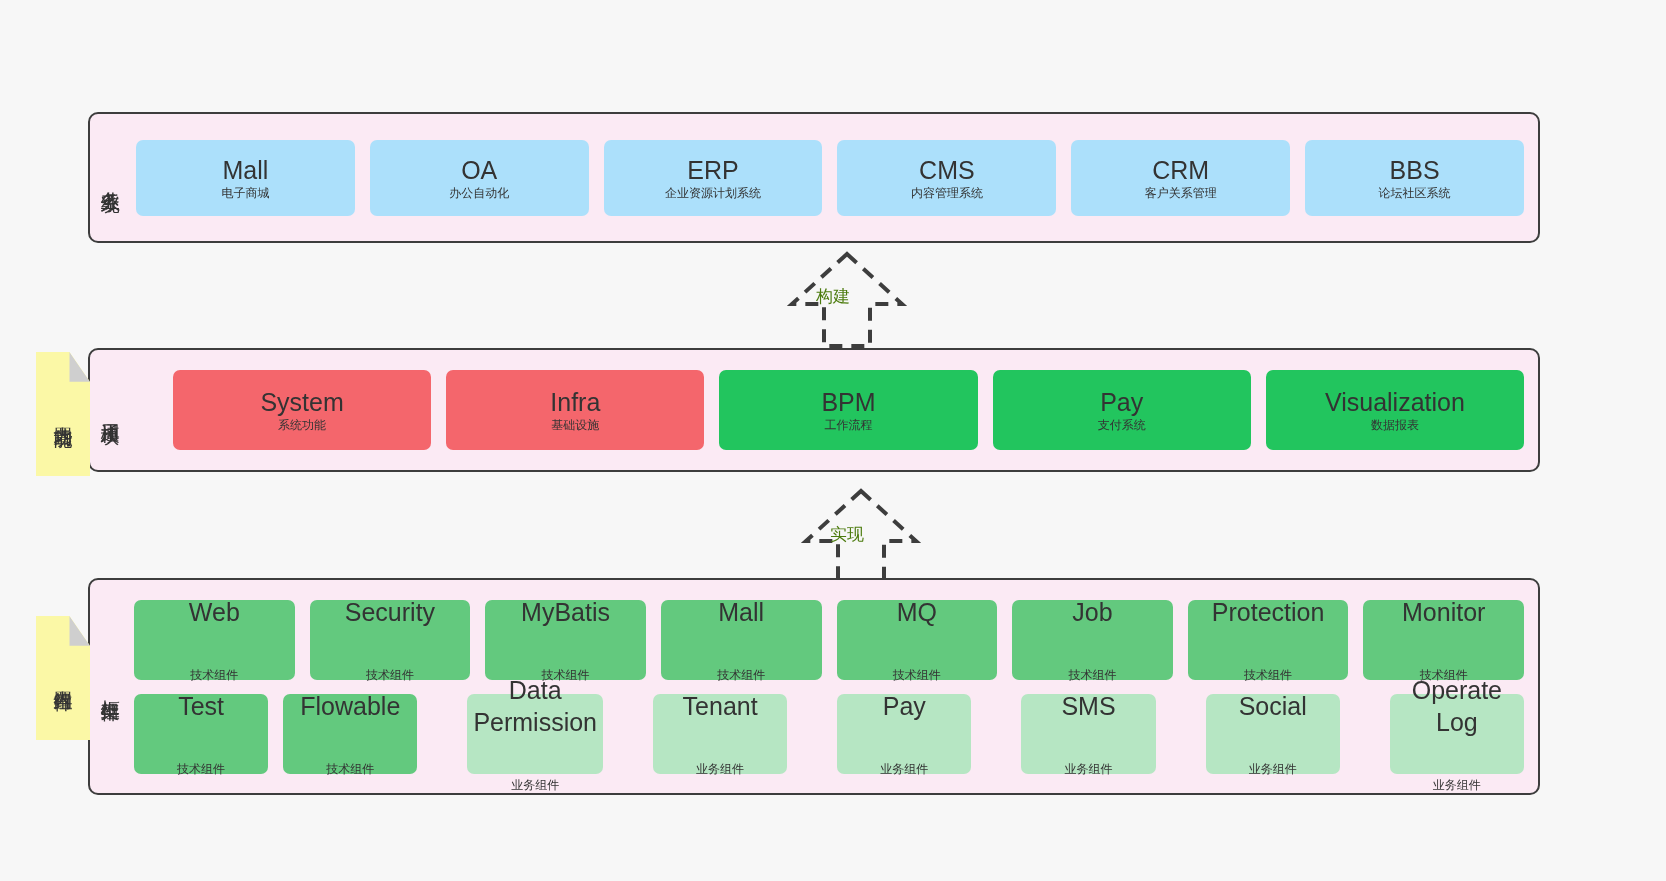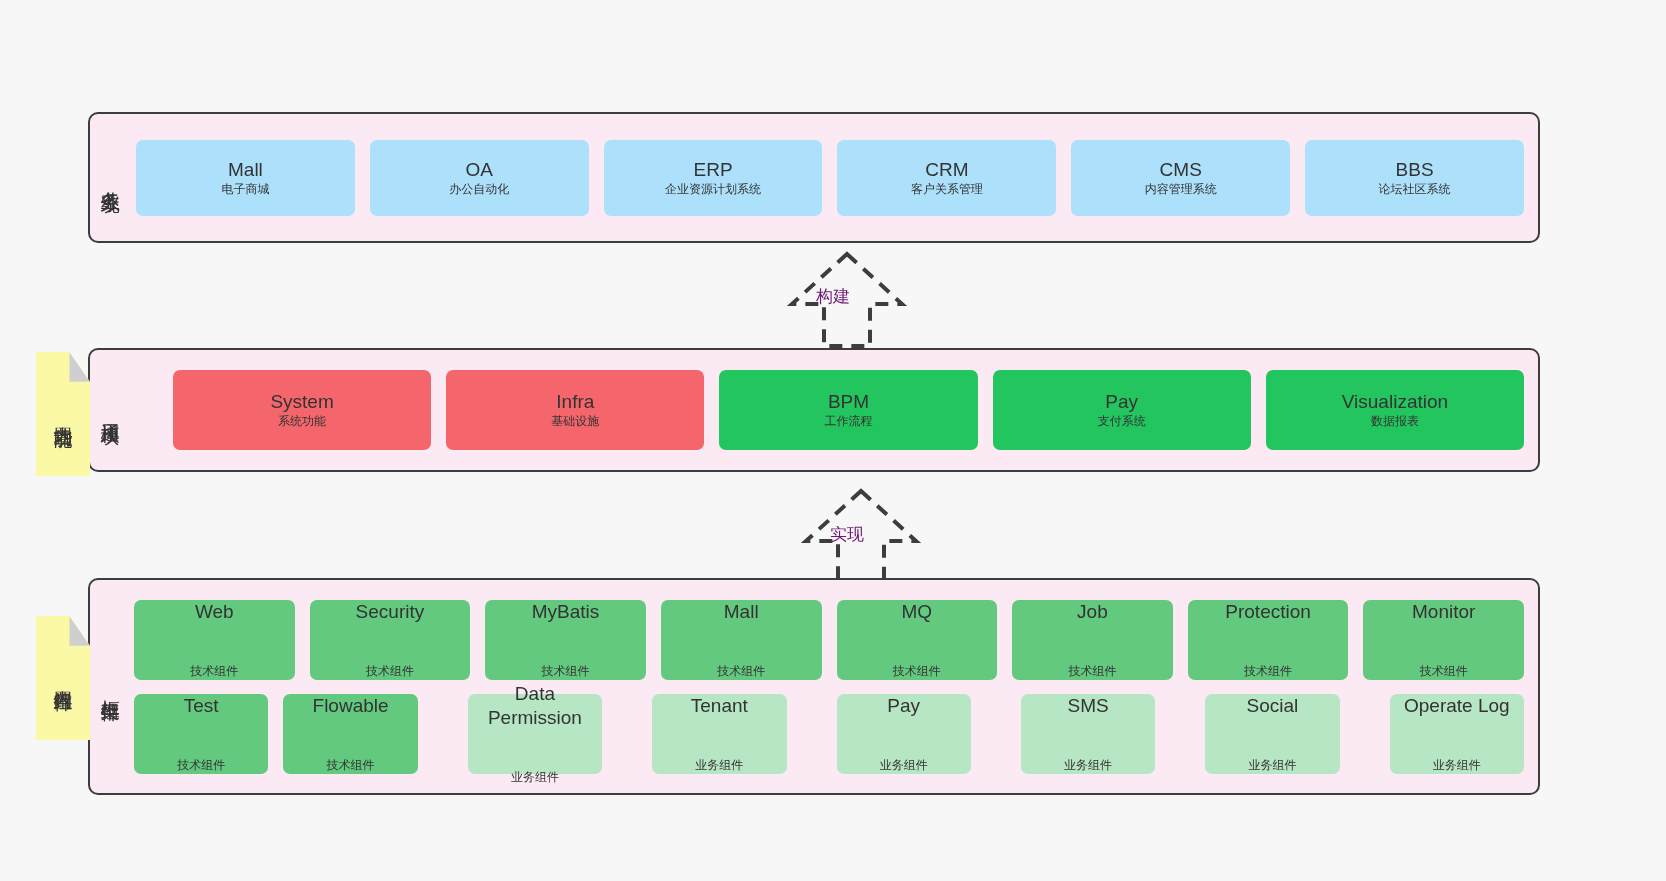--- a/index.html
+++ b/index.html
@@ -70,21 +70,21 @@
     border-radius: 7px;
     display: flex;
     flex-direction: column;
     align-items: center;
     justify-content: center;
     text-align: center;
     line-height: 1.28;
     box-sizing: border-box;
     padding: 4px 6px;
   }
-  .card .t1 { font-size: 19px; }
+  .card .t1 { font-size: 25px; }
   .card .t2 { font-size: 12px; }
 
   
   .c-blue        { background: #ace0fb; }
   .c-red         { background: #f4666c; }
   .c-pink        { background: #22c55e; }
   .c-green       { background: #63c97e; }
   .c-lightgreen  { background: #b6e6c3; margin-left: 35px; }
 
   
@@ -132,21 +132,21 @@
     clip-path: polygon(0 0, 100% 100%, 0 100%);
   }
   #note-functions { left: 36px; top: 352px; width: 54px; height: 124px; }
   #note-components { left: 36px; top: 616px; width: 54px; height: 124px; }
 
   
   .arrow { position: absolute; }
   .arrow .label {
     position: absolute;
     font-size: 17px;
-    color: #701a75;
+    color: #4d7c0f;
     background: transparent;
     white-space: nowrap;
   }
 
   #arrow-build  { left: 752px; top: 248px; width: 190px; height: 100px; }
   #arrow-build .label  { left: 64px; top: 37px; }
 
   #arrow-impl   { left: 766px; top: 485px; width: 190px; height: 100px; }
   #arrow-impl .label   { left: 64px; top: 38px; }
 </style>
@@ -165,26 +165,26 @@
         </div>
         <div class="card c-blue">
           <span class="t1">OA</span>
           <span class="t2">办公自动化</span>
         </div>
         <div class="card c-blue">
           <span class="t1">ERP</span>
           <span class="t2">企业资源计划系统</span>
         </div>
         <div class="card c-blue">
+          <span class="t1">CMS</span>
+          <span class="t2">内容管理系统</span>
+        </div>
+        <div class="card c-blue">
           <span class="t1">CRM</span>
           <span class="t2">客户关系管理</span>
-        </div>
-        <div class="card c-blue">
-          <span class="t1">CMS</span>
-          <span class="t2">内容管理系统</span>
         </div>
         <div class="card c-blue">
           <span class="t1">BBS</span>
           <span class="t2">论坛社区系统</span>
         </div>
       </div>
     </div>
   </div>
 
   <div class="arrow" id="arrow-build">

